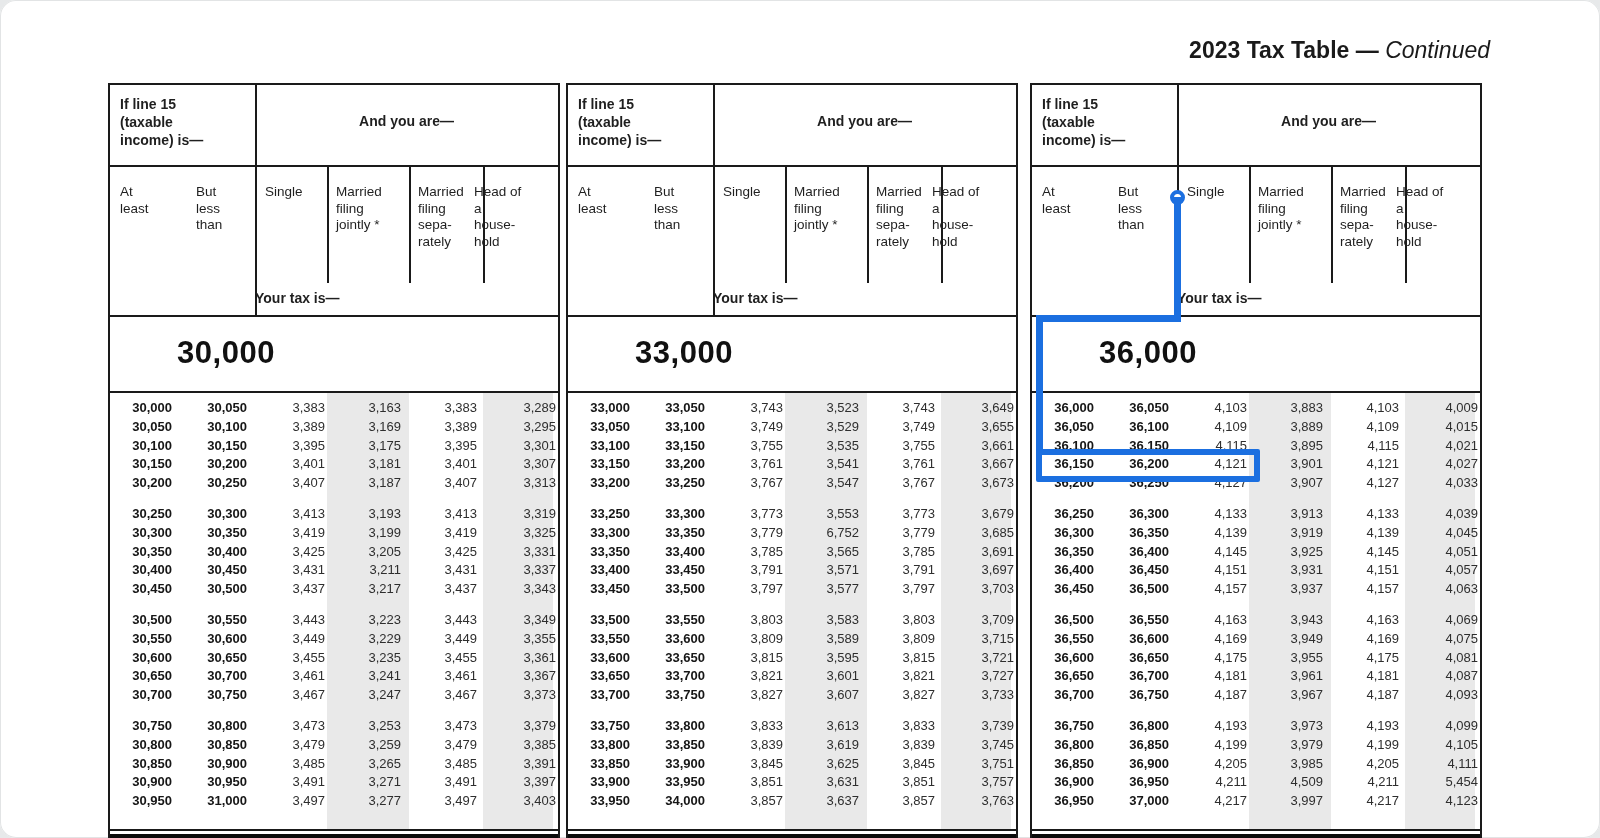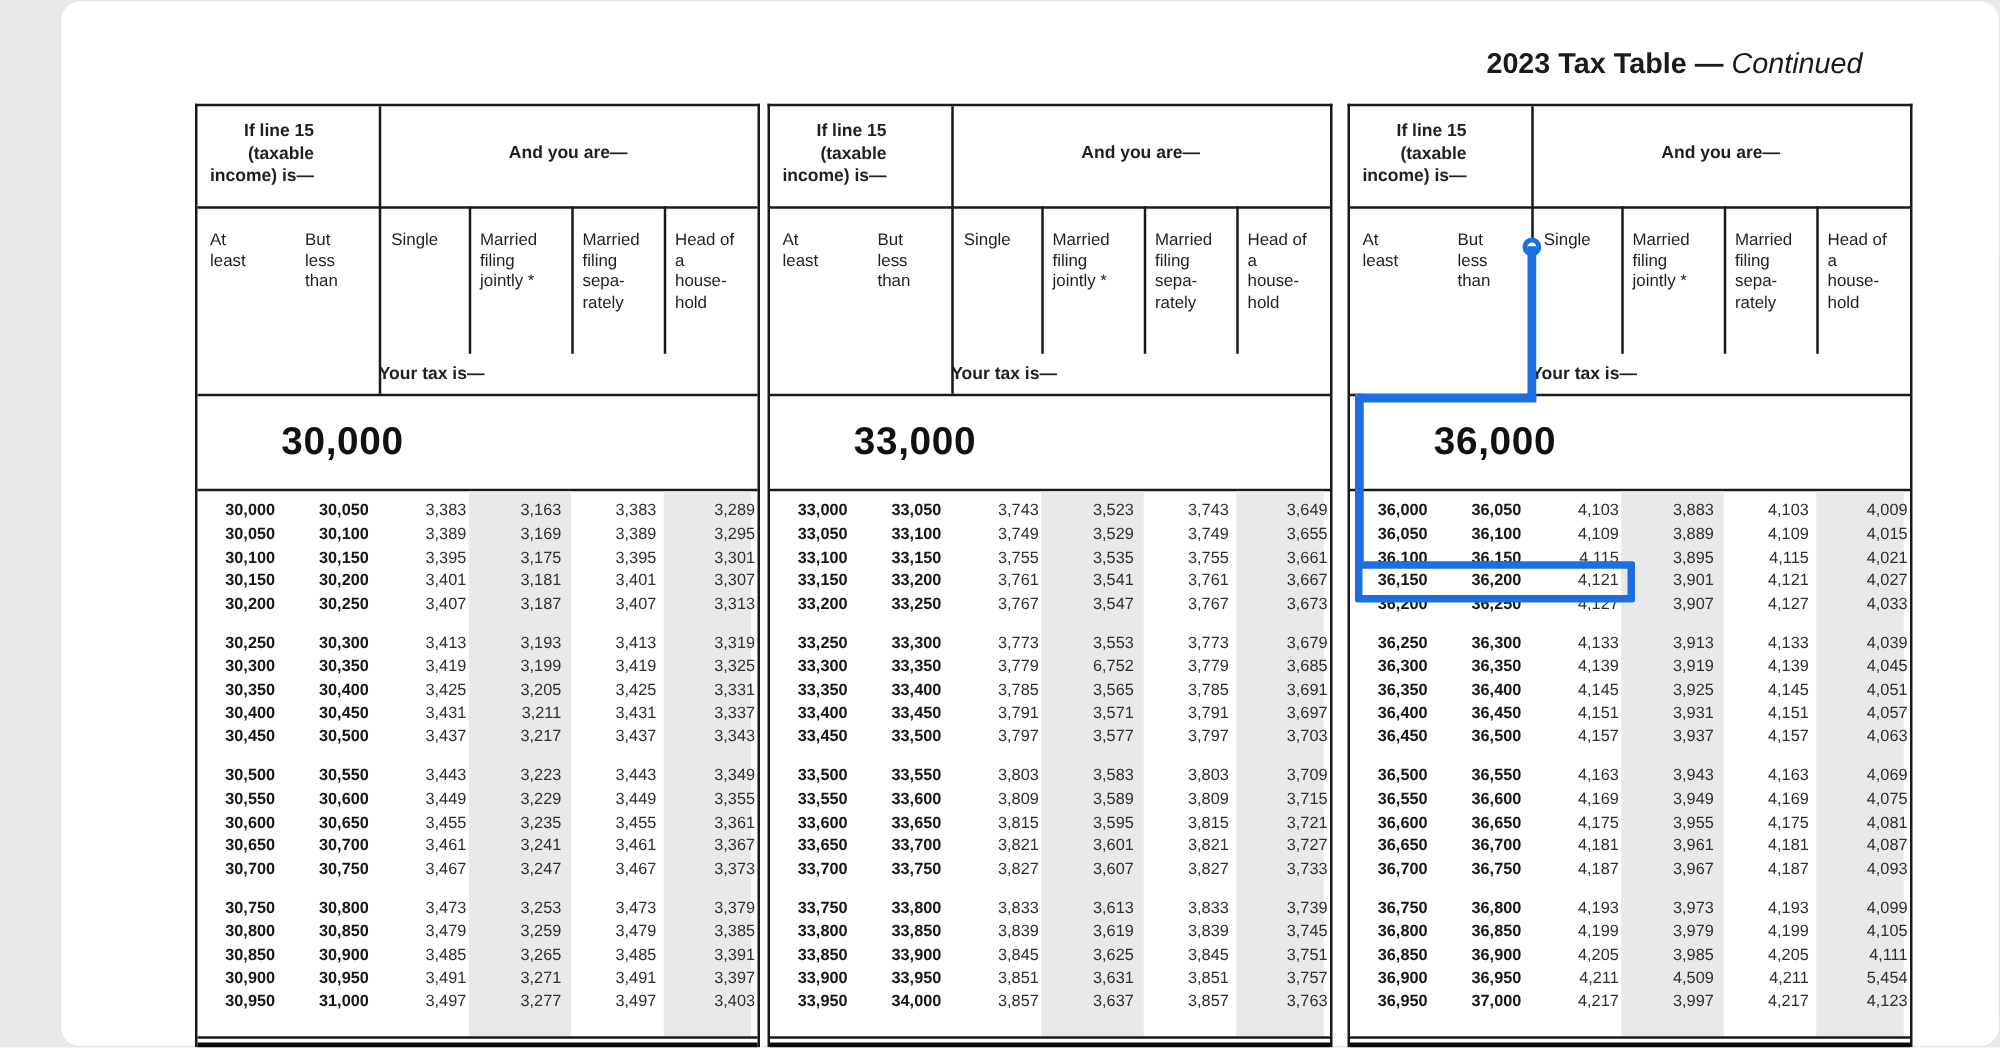--- a/index.html
+++ b/index.html
@@ -5,21 +5,20 @@
   html,body{margin:0;padding:0;}
   body{
     width:1600px;height:838px;position:relative;
     background:#e7e9ea;
     font-family:"Liberation Sans","DejaVu Sans",sans-serif;
     -webkit-font-smoothing:antialiased;
   }
   .screen{
     position:absolute;inset:0;background:#ffffff;border-radius:16px;overflow:hidden;
     box-shadow:inset 0 0 0 1px #e2e4e5;
-    margin-left:48px;
   }
   
   .title{position:absolute;top:37px;right:110px;font-size:23px;color:#1a1a1a;white-space:nowrap;}
   .title .t-main{font-weight:700;}
   .title .t-sep{font-weight:700;}
   .title .t-cont{font-style:italic;}
   
   .panel{
     position:absolute;top:83px;width:452px;height:755px;background:#fff;
     border:2px solid #1a1a1a;border-bottom:none;box-sizing:border-box;
@@ -29,29 +28,29 @@
   .hl-1{top:80px;}
   .hl-2{top:230px;}
   .hl-bot{top:744px;}
   .blackbar{position:absolute;left:0;right:0;top:749px;height:6px;background:#0b0b0b;}
   .vline{position:absolute;width:1.5px;background:#1a1a1a;}
   .vs-main{left:145px;top:0;height:230px;}
   .vs-a{left:217px;top:80px;height:118px;}
   .vs-b{left:299px;top:80px;height:118px;}
   .vs-c{left:373px;top:80px;height:118px;}
   .lbl{position:absolute;white-space:pre-line;font-size:13.5px;line-height:16.5px;color:#1f1f1f;}
-  .b{font-weight:700;text-align:right;}
+  .b{font-weight:700;}
   .lbl-income{left:10px;top:10px;font-size:14px;line-height:18px;}
   .lbl-andyou{left:145px;width:303px;top:28px;text-align:center;font-size:14px;}
   .lbl-atleast{left:10px;top:99px;}
   .lbl-butless{left:86px;top:99px;}
   .lbl-single{left:155px;top:99px;}
   .lbl-mfj{left:226px;top:99px;width:70px;}
   .lbl-mfs{left:308px;top:99px;width:62px;}
-  .lbl-hoh{left:382px;top:99px;width:64px;}
+  .lbl-hoh{left:364px;top:99px;width:64px;}
   .lbl-yourtax{left:145px;width:325px;top:205px;text-align:left;font-size:14px;}
   .sec-label{
     position:absolute;top:230px;left:0;width:232px;height:76px;
     display:flex;align-items:center;justify-content:center;
     font-size:31px;font-weight:700;color:#111;letter-spacing:0.5px;
   }
   .data{position:absolute;left:0;right:0;top:306px;height:438px;border-top:2px solid #1a1a1a;box-sizing:content-box;overflow:hidden;}
   .strip{position:absolute;top:0;bottom:0;background:#e9e9e9;}
   .s1{left:217px;width:82px;}
   .s2{left:373px;width:70px;}

